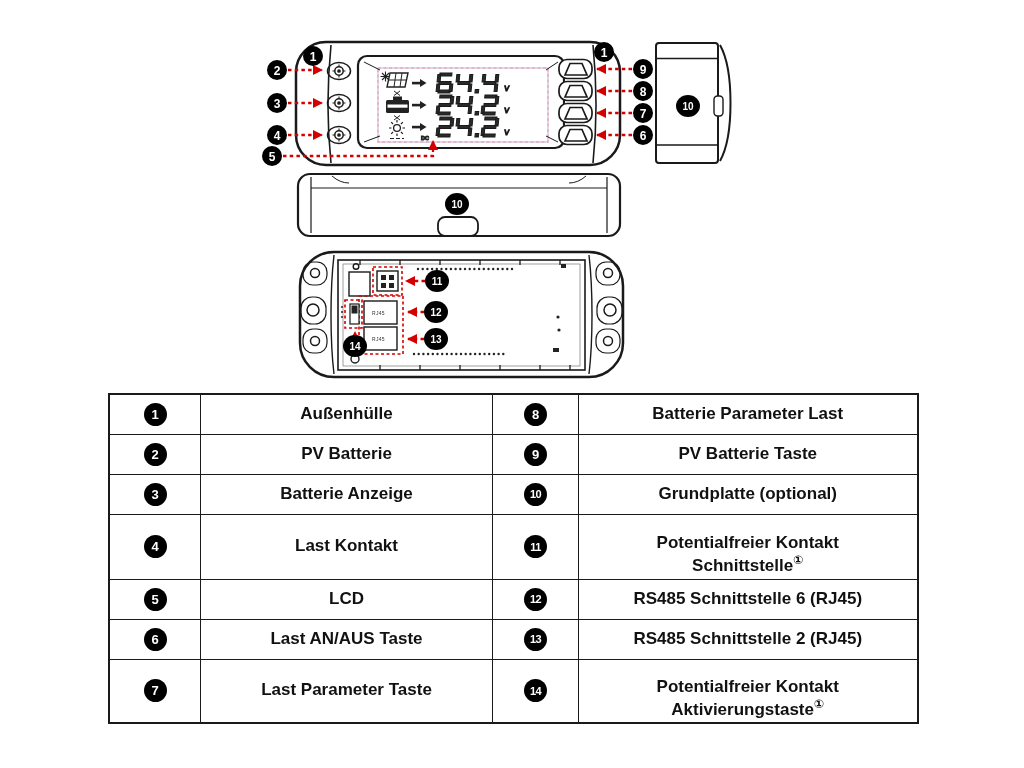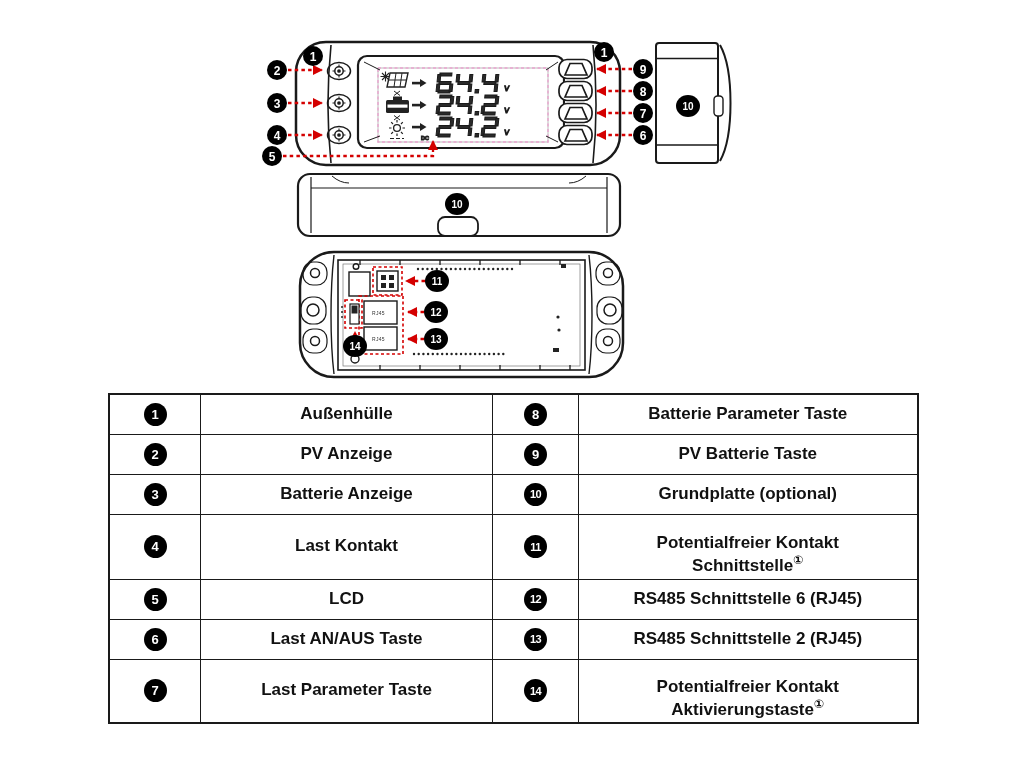--- a/index.html
+++ b/index.html
@@ -389,25 +389,25 @@
         <col style="width:82px">
         <col style="width:292px">
         <col style="width:77px">
         <col style="width:339px">
       </colgroup>
   <tbody>
         <tr class="h40">
     <td class="numcell"><span class="badge">1</span></td>
     <td><span class="lbl">Außenhülle</span></td>
     <td class="numcell2"><span class="badge">8</span></td>
-    <td><span class="lbl">Batterie Parameter Taste</span></td>
+    <td><span class="lbl">Batterie Parameter Last</span></td>
   </tr>
   <tr class="h40">
     <td><span class="badge">2</span></td>
-    <td><span class="lbl">PV Anzeige</span></td>
+    <td><span class="lbl">PV Batterie</span></td>
     <td><span class="badge">9</span></td>
     <td><span class="lbl">PV Batterie Taste</span></td>
   </tr>
   <tr class="h40">
     <td><span class="badge">3</span></td>
     <td><span class="lbl">Batterie Anzeige</span></td>
     <td><span class="badge two">10</span></td>
     <td><span class="lbl">Grundplatte (optional)</span></td>
   </tr>
   <tr class="h65">

